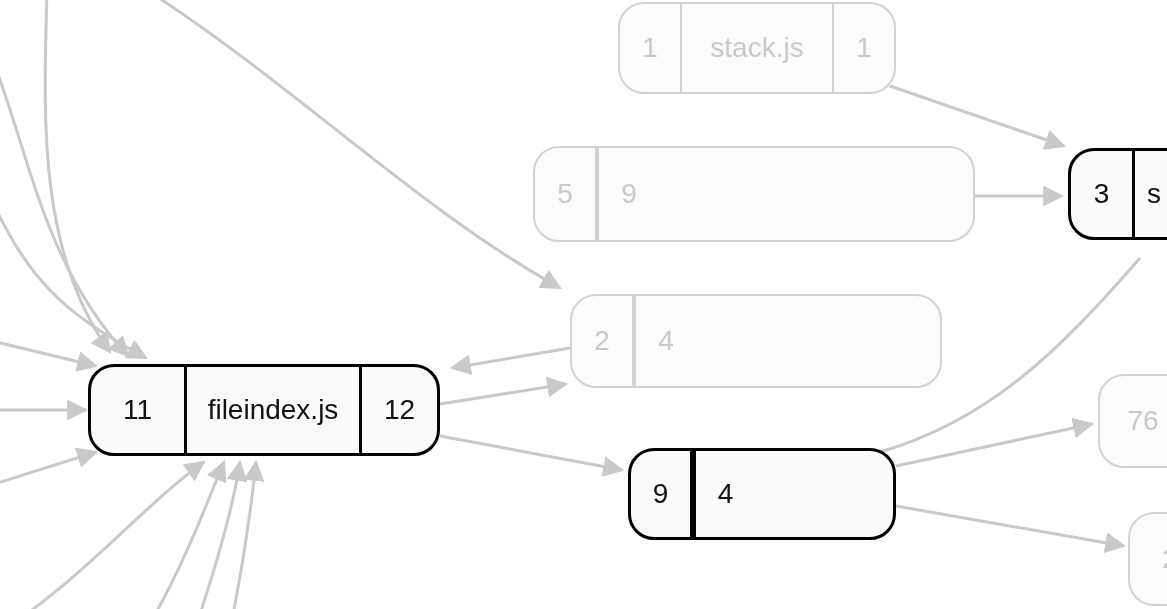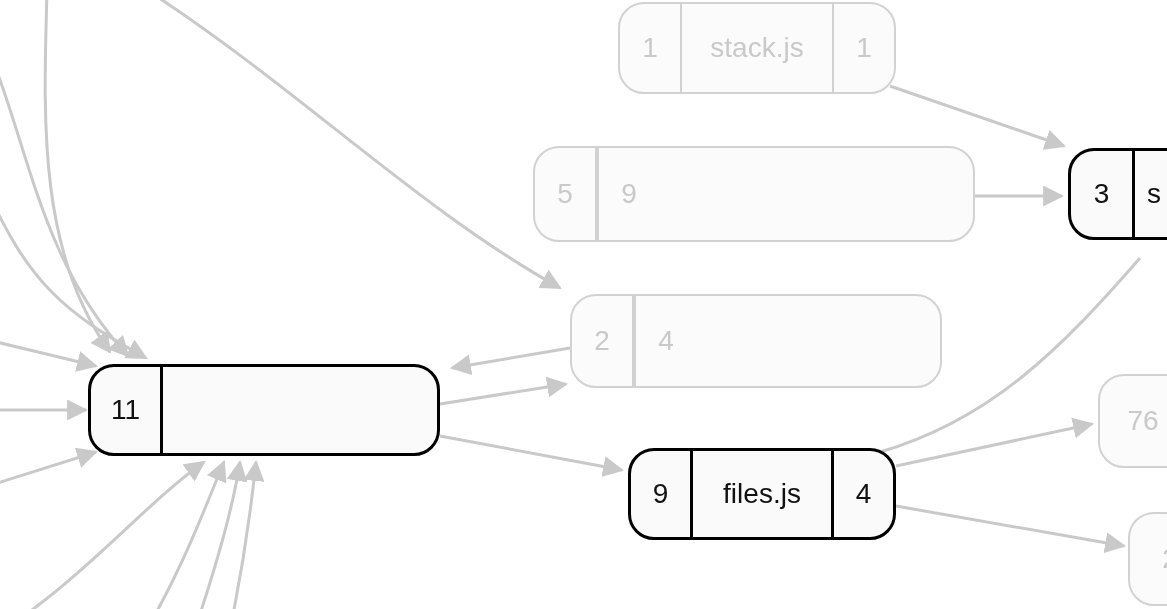--- a/index.html
+++ b/index.html
@@ -133,26 +133,27 @@
     <div class="cell count-left" style="width:62px;">5</div>
     <div class="cell count-right" style="width:62px;">9</div>
   </div>
 
   <div class="node dim node-font-28" style="left:570px; top:294px; width:372px; height:94px;">
     <div class="cell count-left" style="width:62px;">2</div>
     <div class="cell count-right" style="width:62px;">4</div>
   </div>
 
   <div class="node strong node-font-28" style="left:88px; top:364px; width:352px; height:92px;">
-    <div class="cell count-left" style="width:72px;text-align:center;">11</div>
+    <div class="cell count-left" style="width:96px;text-align:center;">11</div>
+    <div class="cell label">fileindex.js</div>
+    <div class="cell count-right" style="width:78px;">12</div>
   </div>
 
   <div class="node strong node-font-28" style="left:628px; top:448px; width:268px; height:92px;">
     <div class="cell count-left" style="width:62px;">9</div>
-    <div class="cell label">files.js</div>
     <div class="cell count-right" style="width:62px;">4</div>
   </div>
 
   <div class="node strong node-font-28" style="left:1068px; top:148px; width:140px; height:92px;">
     <div class="cell count-left" style="width:64px;">3</div>
     <div class="cell label" style="justify-content:flex-start; padding-left:12px;">s</div>
   </div>
 
   <div class="node dim node-font-28" style="left:1098px; top:374px; width:120px; height:94px;">
     <div class="cell" style="width:86px;">76</div>

